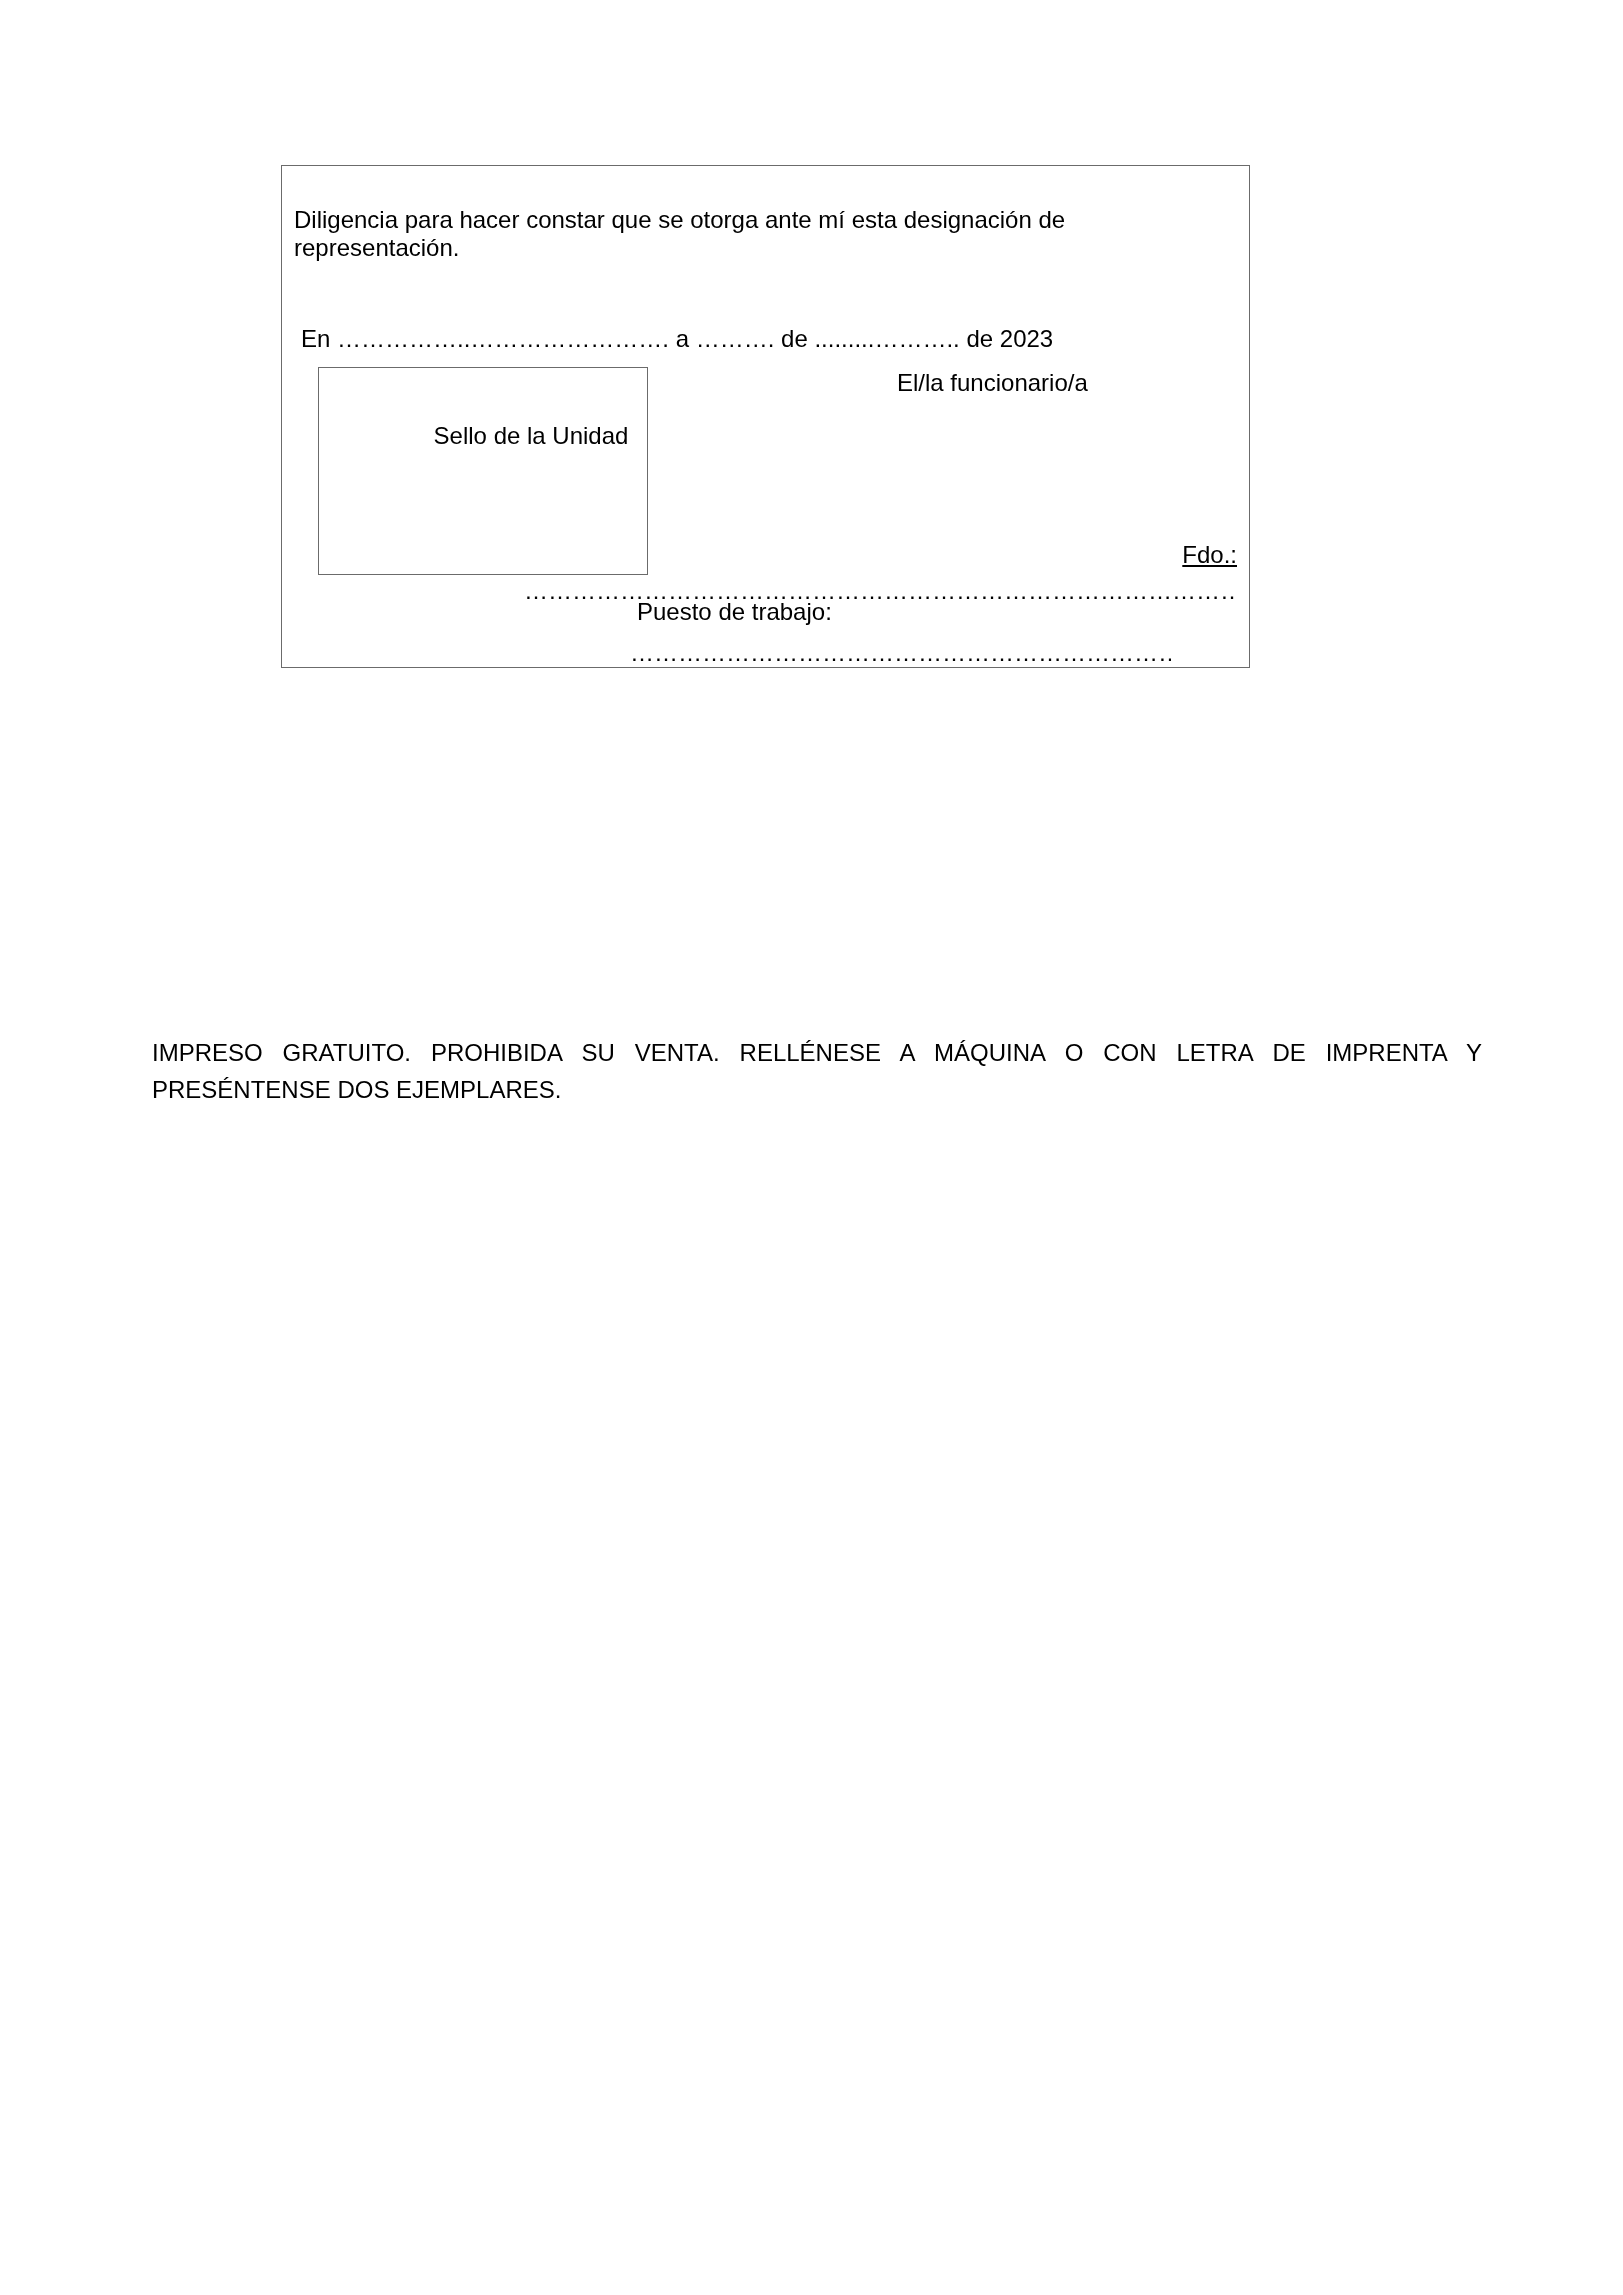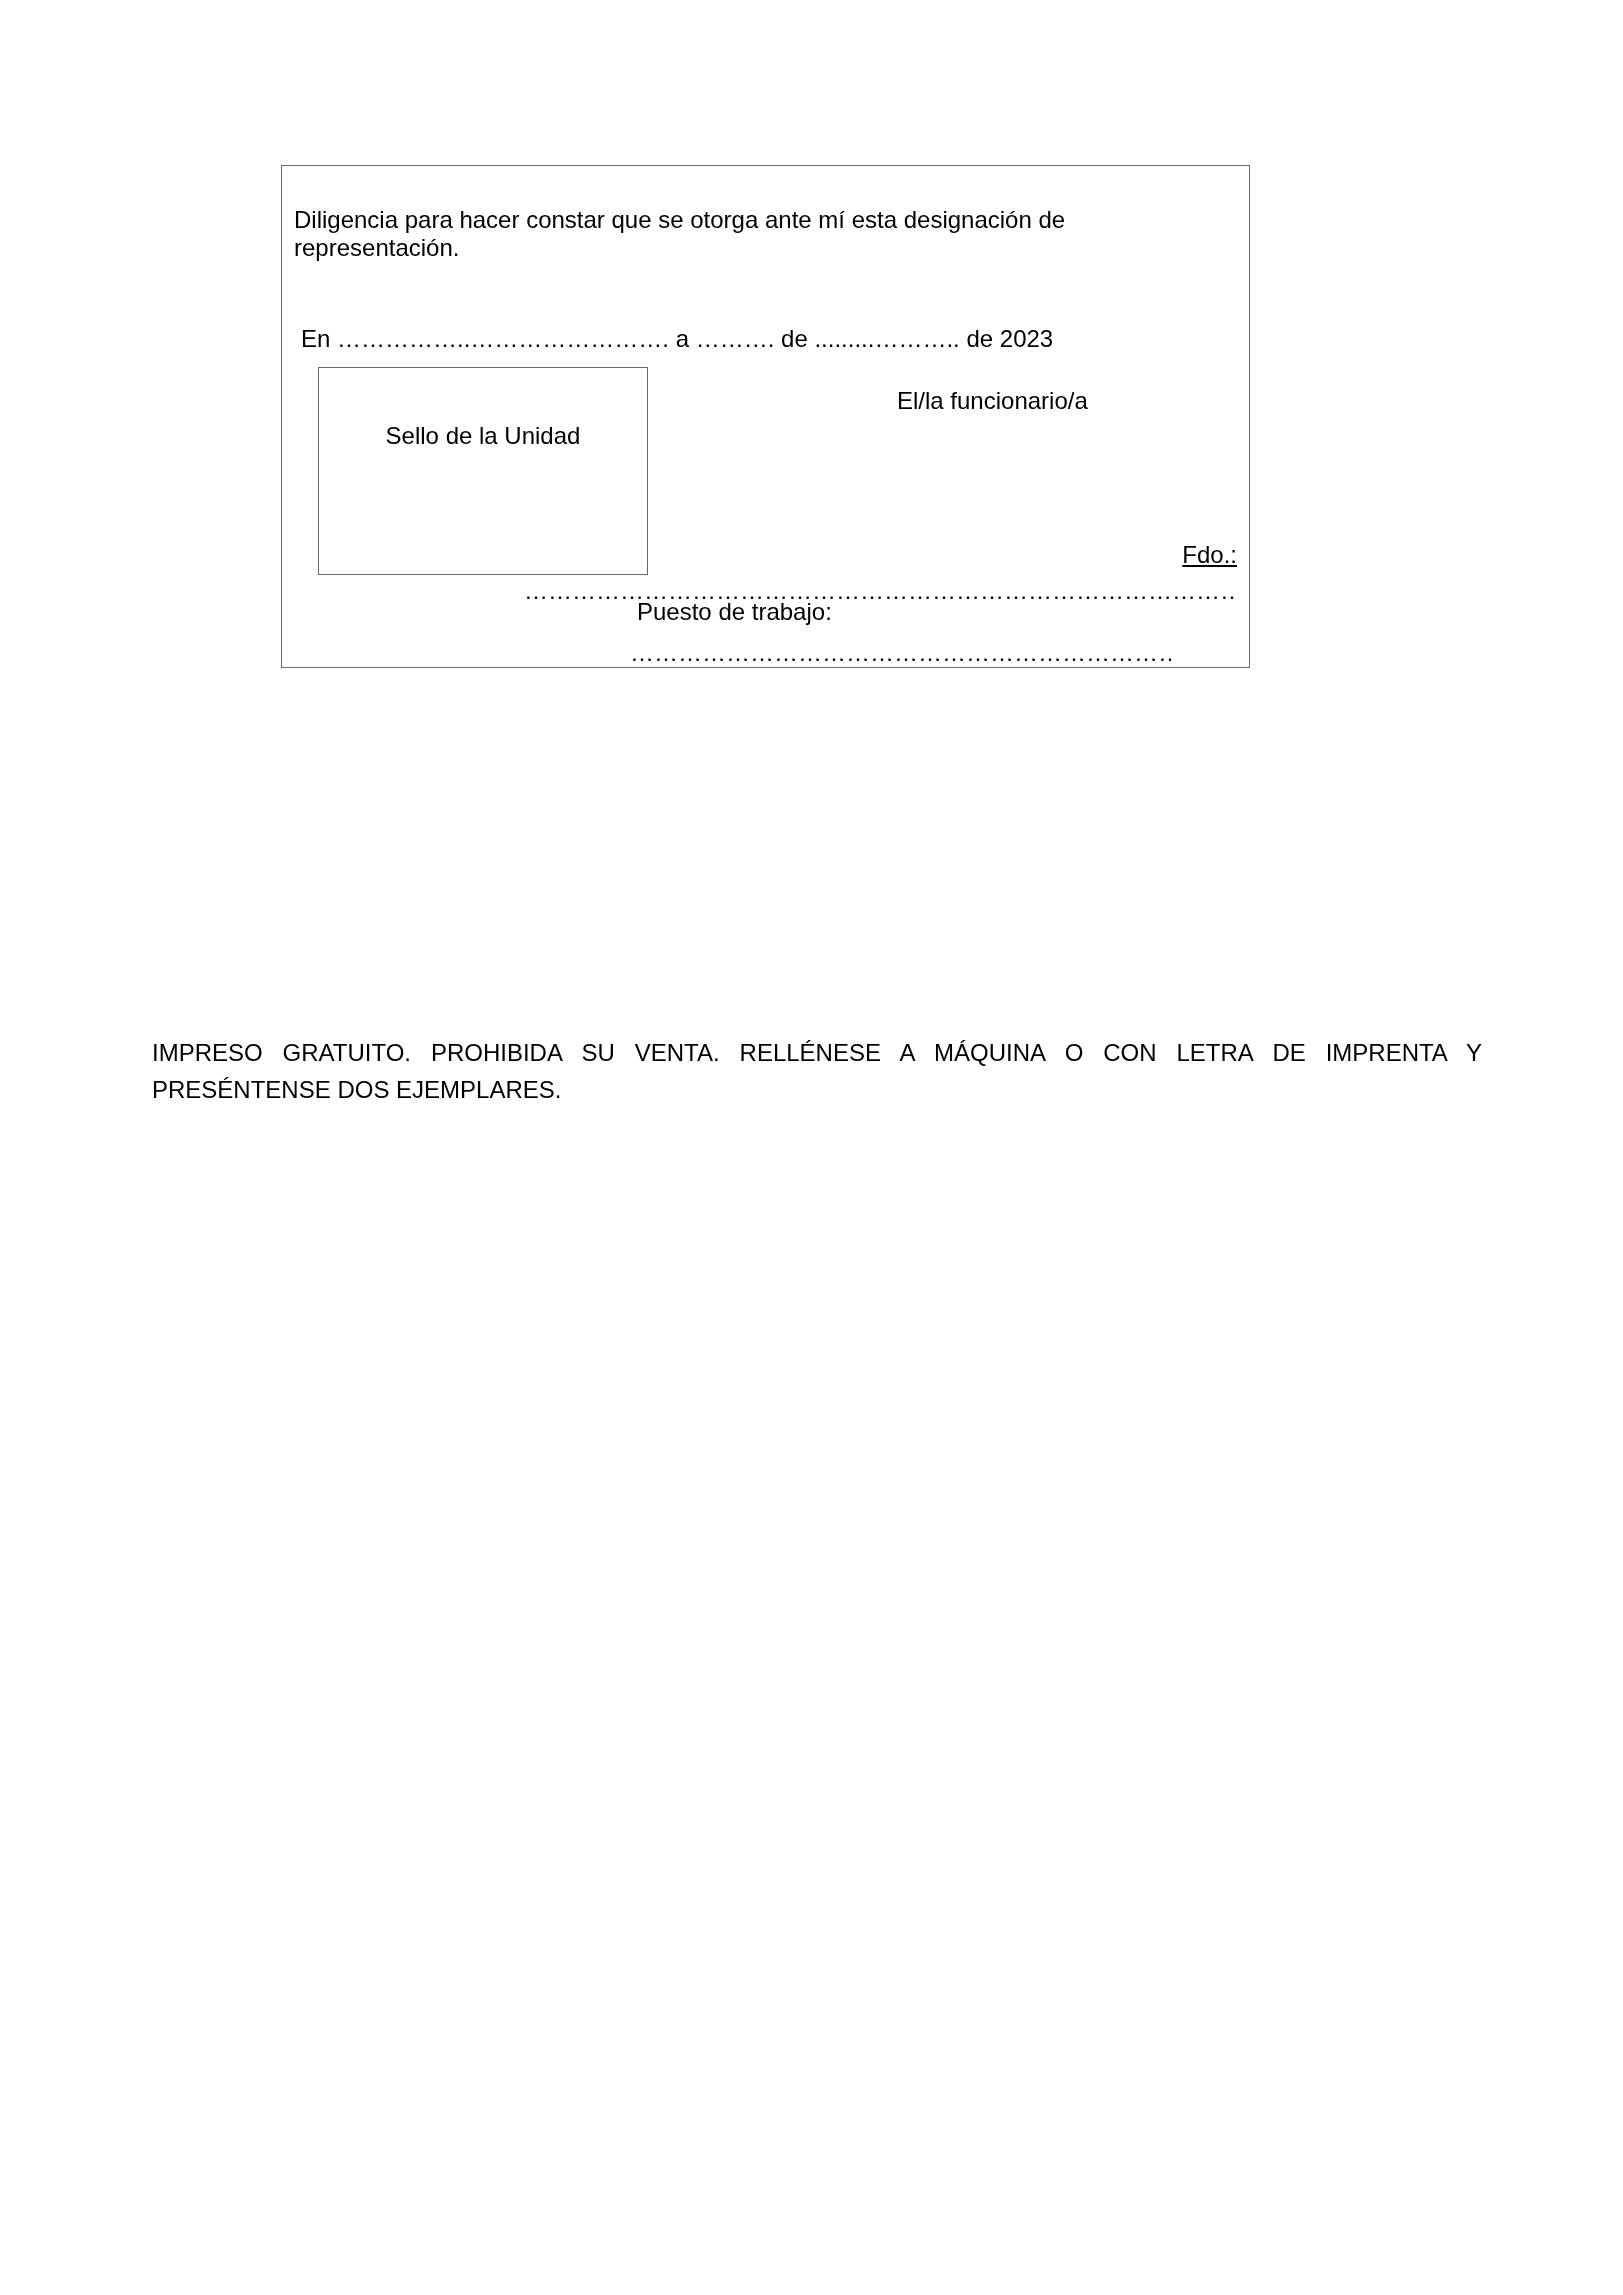--- a/index.html
+++ b/index.html
@@ -4,39 +4,39 @@
 <style>
   html, body { margin:0; padding:0; background:#ffffff; }
   body { width:1623px; height:2295px; position:relative; overflow:hidden;
          font-family:"Liberation Sans", sans-serif; color:#000; }
   .abs { position:absolute; }
   .txt { font-size:24px; line-height:31px; white-space:nowrap; }
   #outer-box { left:281px; top:165px; width:969px; height:503px;
                border:1.7px solid #6b6b6b; box-sizing:border-box; }
   #stamp-box { left:318px; top:367px; width:330px; height:208px;
                border:1.7px solid #6b6b6b; box-sizing:border-box; }
-  #stamp-label { left:318px; width:330px; top:420px; text-align:center; }
+  #stamp-label { left:318px; width:330px; top:420px; text-align:center;padding-left:48px; }
   .dots { overflow:hidden; white-space:nowrap; font-size:24px; line-height:31px; letter-spacing:0px; }
   #footer { left:152px; top:1034px; width:1330px; font-size:24px; line-height:37px;
             text-align:justify; text-align-last:left; }
 </style>
 </head>
 <body>
 
 <div id="outer-box" class="abs"></div>
 
 <div class="abs txt" style="left:294px; top:204px;">Diligencia para hacer constar que se otorga ante mí esta designación de</div>
 <div class="abs txt" style="left:294px; top:232px;">representación.</div>
 
 <div class="abs txt" style="left:301px; top:323px;">En ……………..……………………. a ………. de .........……….. de 2023</div>
 
 <div id="stamp-box" class="abs"></div>
 <div id="stamp-label" class="abs txt">Sello de la Unidad</div>
 
-<div class="abs txt" style="left:897px; top:385px;">El/la funcionario/a</div>
+<div class="abs txt" style="left:897px; top:367px;">El/la funcionario/a</div>
 
 <div class="abs txt" style="left:1154px; width:83px; top:539px; text-align:right;text-decoration:underline;">Fdo.:</div>
 
 <div class="abs dots" style="left:524px; width:713px; top:575px;">…………………………………………………………………………………………………………</div>
 
 <div class="abs txt" style="left:637px; top:596px;text-align:center;">Puesto de trabajo:</div>
 
 <div class="abs dots" style="left:630px; width:541px; top:637px;">…………………………………………………………………………………</div>
 
 <div id="footer" class="abs">IMPRESO GRATUITO. PROHIBIDA SU VENTA. RELLÉNESE A MÁQUINA O CON LETRA DE IMPRENTA Y PRESÉNTENSE DOS EJEMPLARES.</div>

